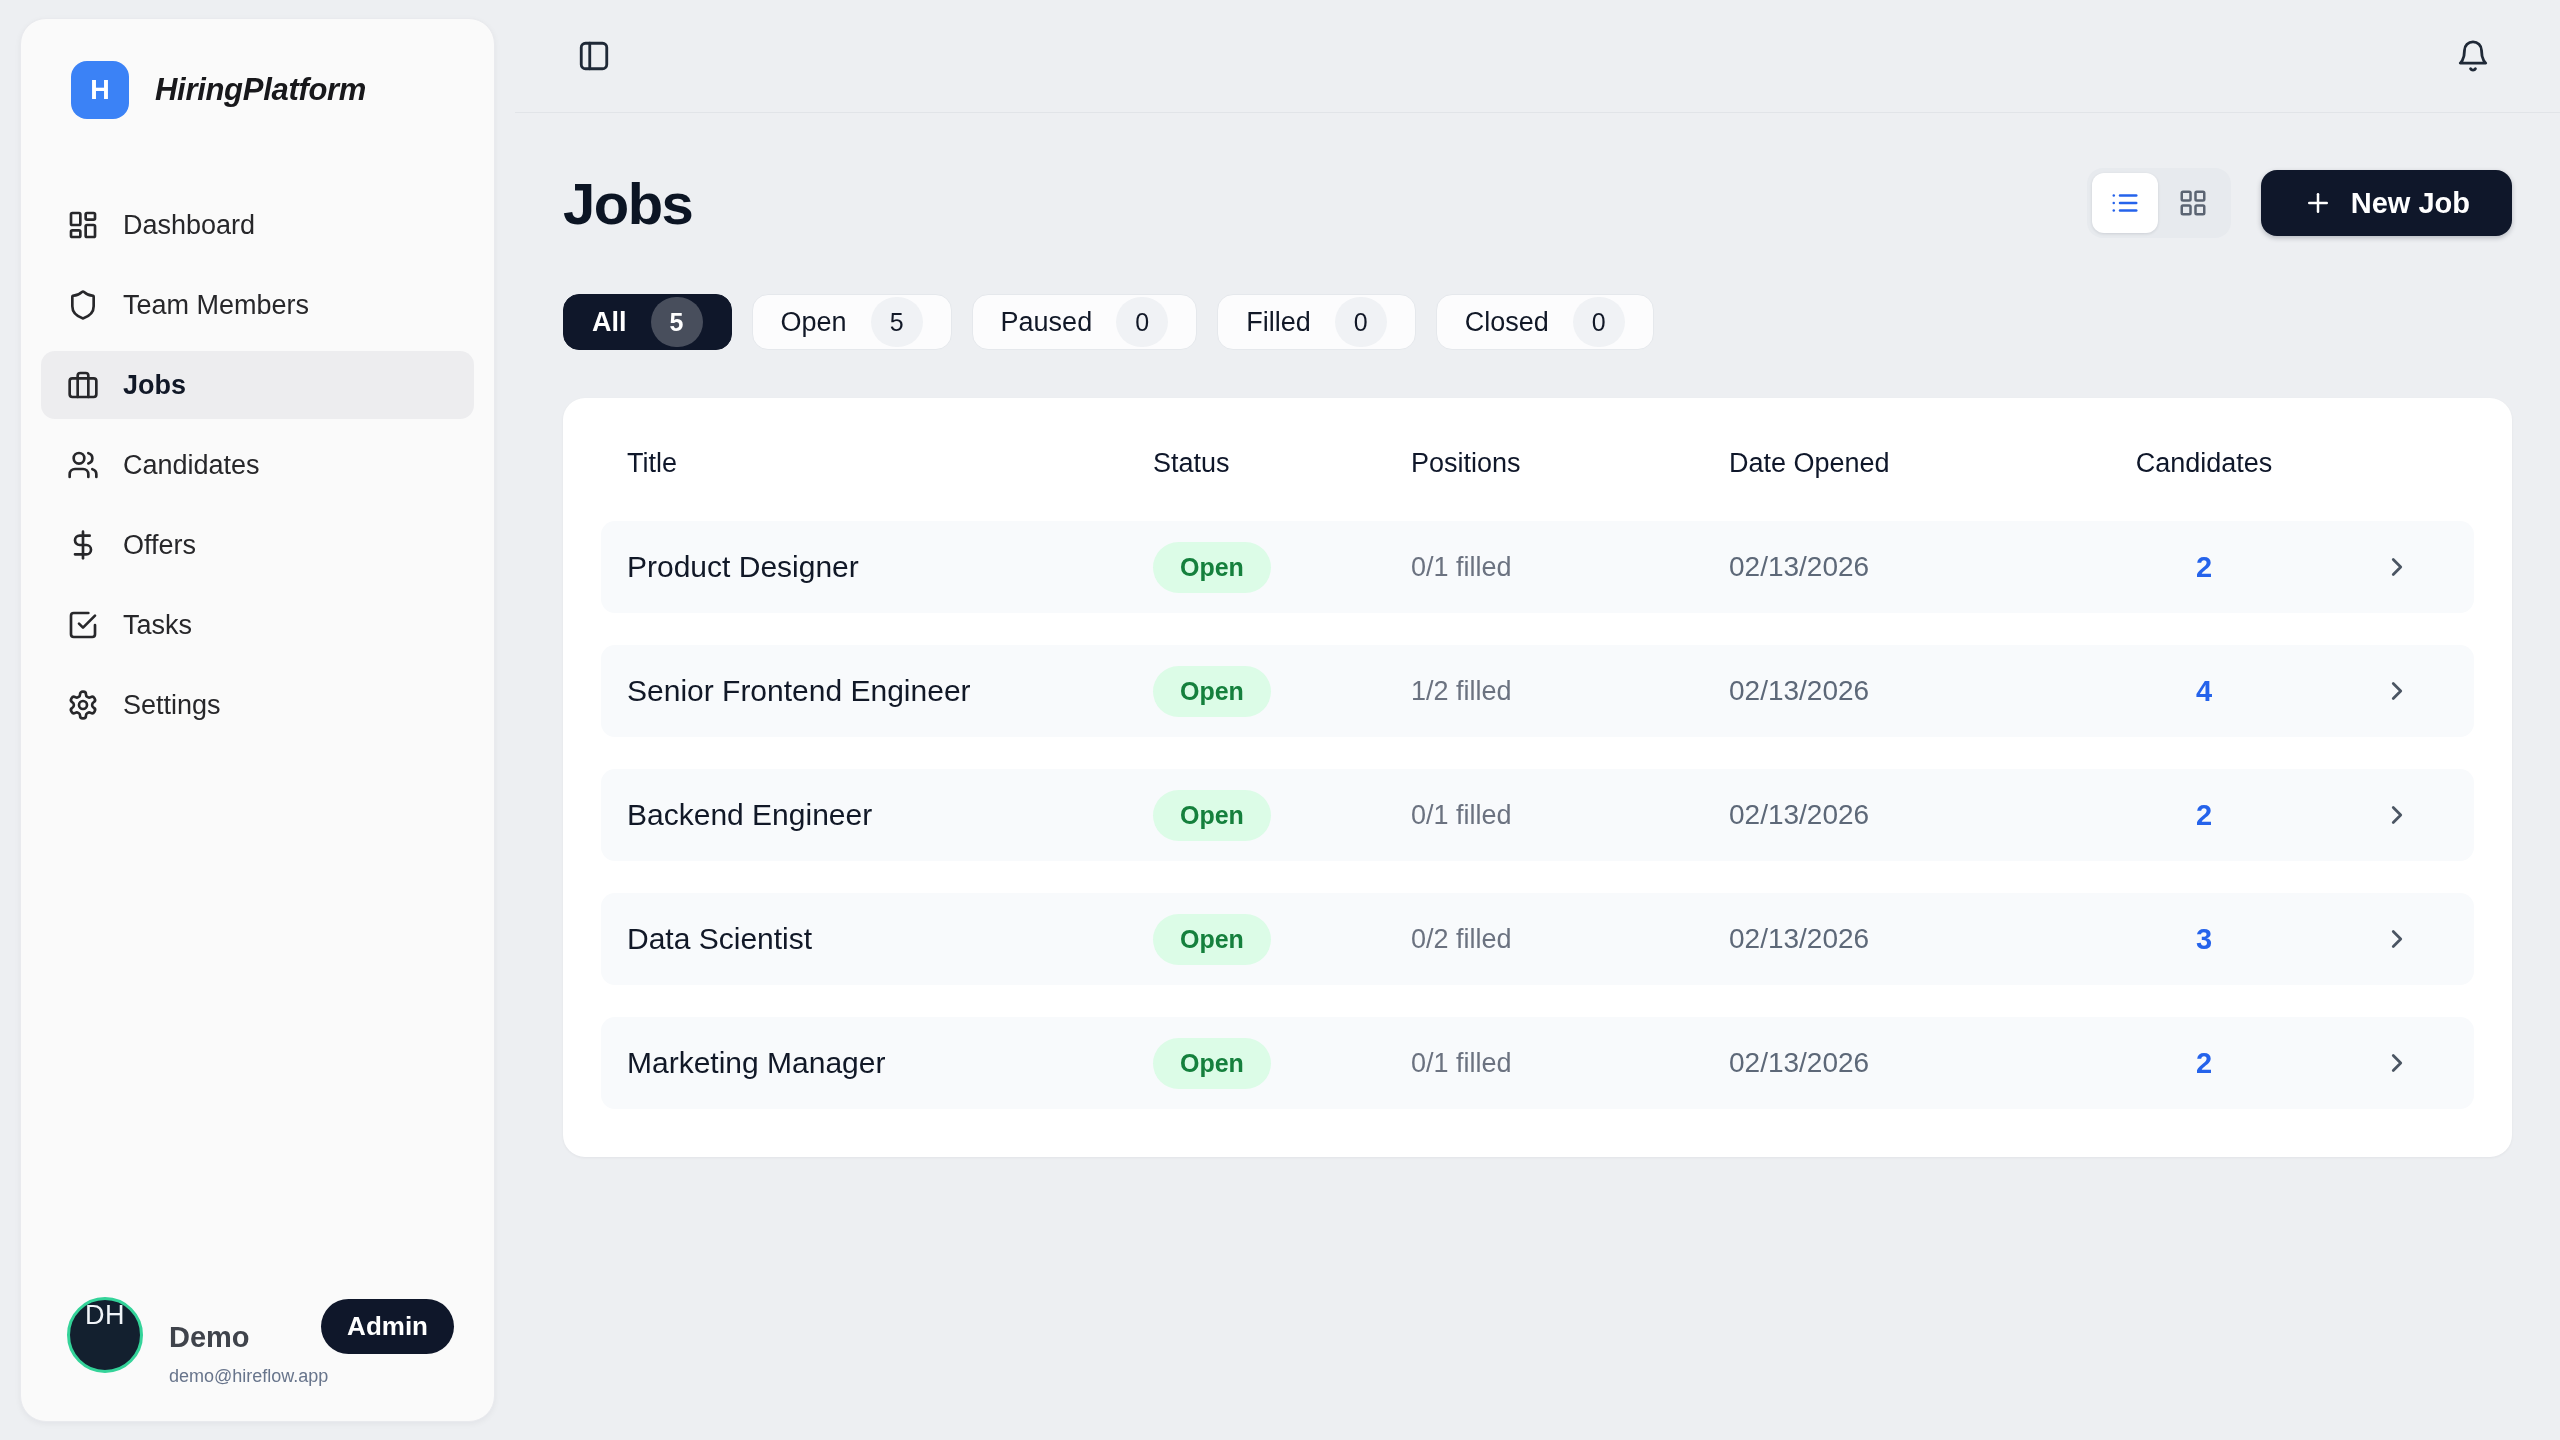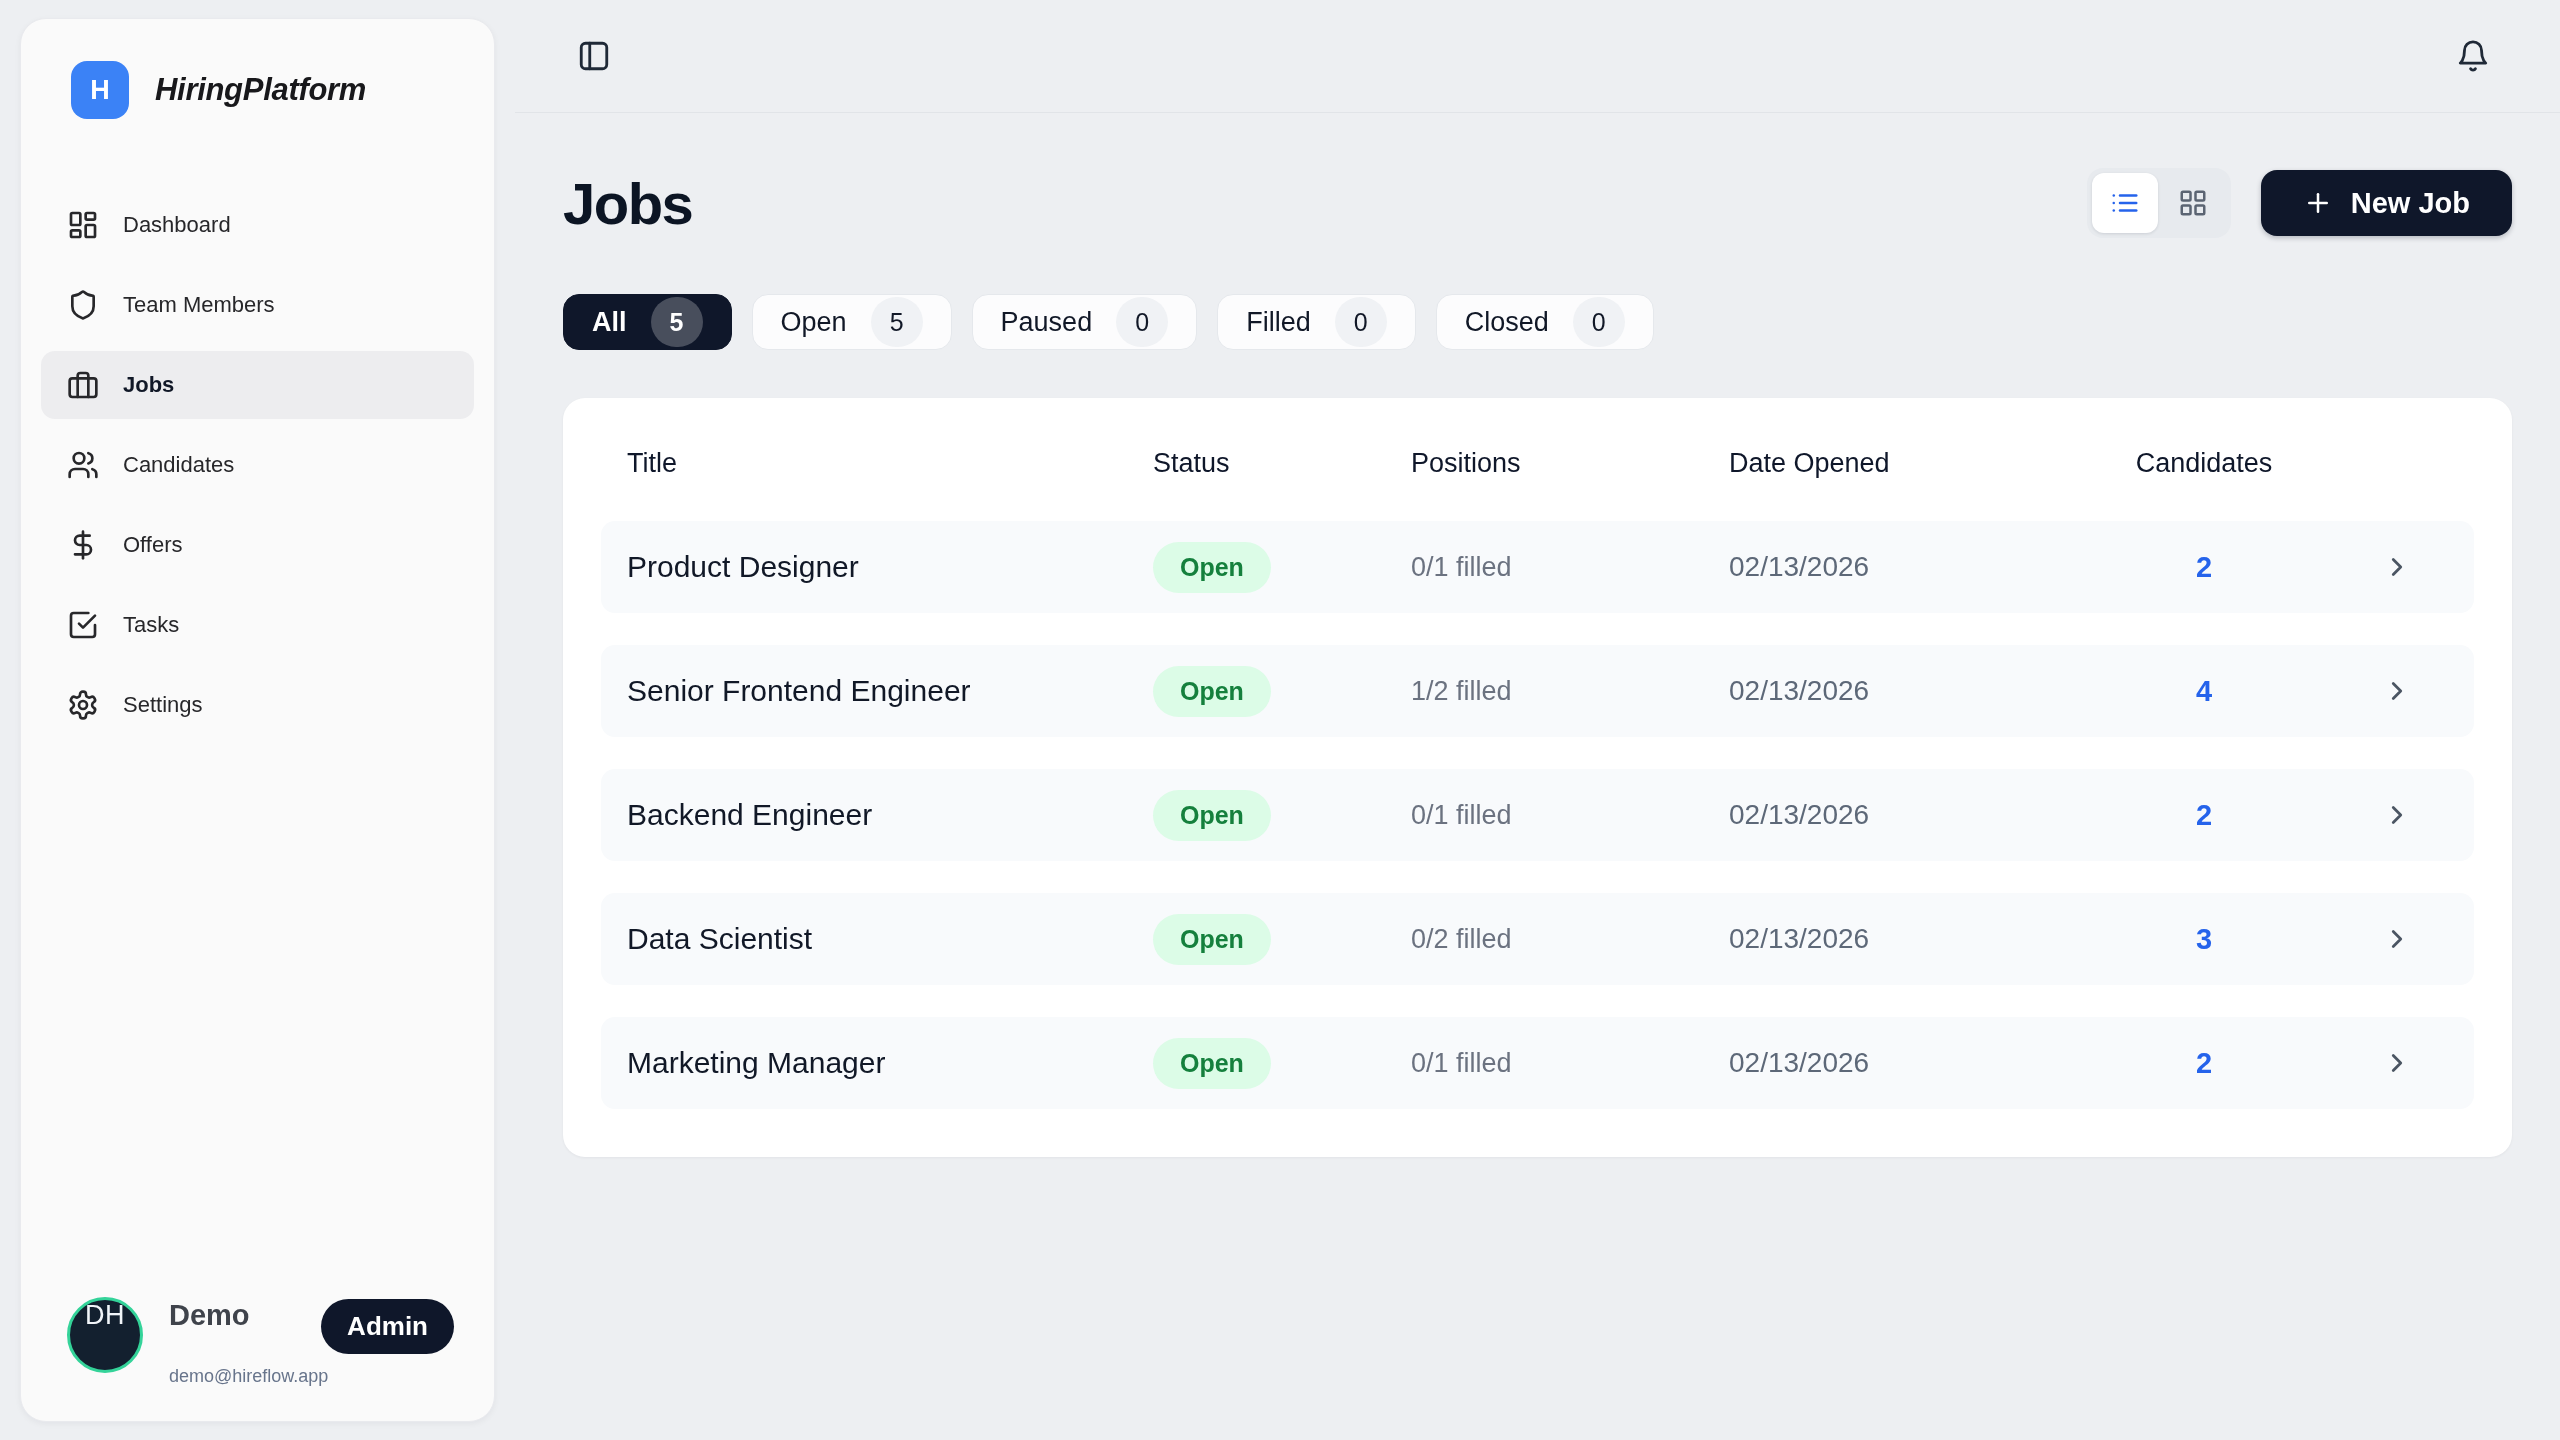--- a/index.html
+++ b/index.html
@@ -24,34 +24,34 @@
     display:flex; align-items:center; justify-content:center;
     color:#fff; font-size:27px; font-weight:700;
   }
   .app-name { font-size:31px; font-weight:700; color:#18181b; letter-spacing:-0.3px;font-style:italic; }
 
   .nav { margin:72px 20px 0 20px; }
   .nav-item {
     display:flex; align-items:center; gap:24px; height:68px; padding:0 26px;
     border-radius:14px; margin-bottom:12px; cursor:pointer;
   }
-  .nav-item .nav-label { font-size:22px; font-weight:500; color:#27272a; }
+  .nav-item .nav-label { font-size:27px; font-weight:500; color:#27272a; }
   .nav-item.active { background:#ededef; }
   .nav-item.active .nav-label { font-weight:700; color:#111827; }
   .nav-icon { width:32px; height:32px; color:#27272a; flex:0 0 32px; }
 
   .user-block { position:absolute; left:46px; right:40px; bottom:34px; display:flex; align-items:flex-start; gap:26px; }
   .avatar {
     width:76px; height:76px; border-radius:50%; background:#13202f;
     border:3px solid #34d399;
     display:flex; align-items:flex-start; justify-content:center;
     color:#f1f5f9; font-size:27px; font-weight:500; letter-spacing:0.5px;
   }
   .user-info { flex:1; padding-top:2px; }
-  .user-top { display:flex; align-items:flex-start; justify-content:space-between; }
+  .user-top { display:flex; align-items:flex-end; justify-content:space-between; }
   .user-name { font-size:29px; font-weight:600; color:#3f434b; }
   .role-badge {
     background:#0f172a; color:#fff; font-size:26px; font-weight:700;
     padding:12px 26px; border-radius:999px;
   }
   .user-email { margin-top:12px; font-size:18px; color:#67748b; }
 
   
   .main { position:absolute; left:515px; top:0; width:2045px; height:1440px; }
   .topbar {

